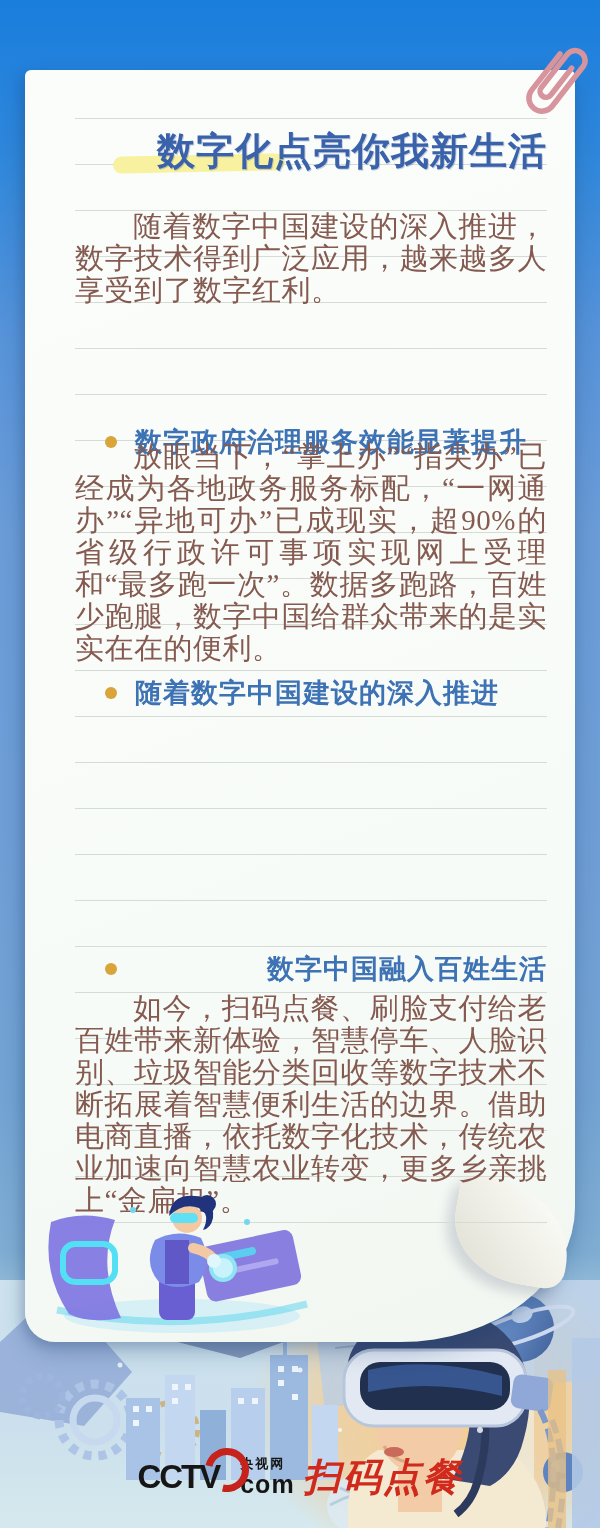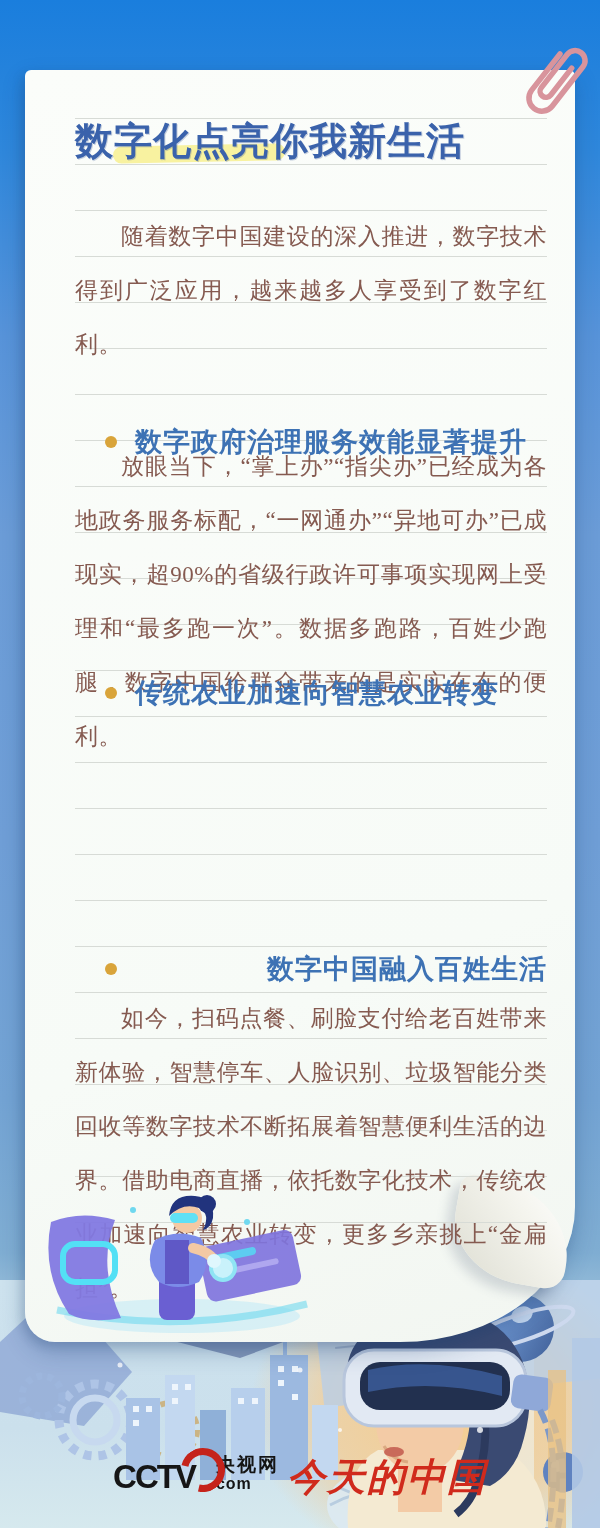--- a/index.html
+++ b/index.html
@@ -31,33 +31,33 @@
   }
 
   
   .ruling{
     position:absolute;left:50px;top:48px;width:472px;height:1106px;
     background-image:repeating-linear-gradient(180deg,
       #d7dbd6 0px,#d7dbd6 1px,transparent 1px,transparent 46px);
   }
   .row{position:absolute;left:0;width:100%;margin:0;}
 
-  .title-row{top:0;height:46px;text-align:left;font-family:Liberation Serif, serif;}
+  .title-row{top:10px;height:46px;text-align:right;font-family:Liberation Serif, serif;}
   .title-hl{
     position:absolute;left:38px;top:27px;width:172px;height:17px;
     background:#f8f2a0;border-radius:9px;transform:rotate(-1.2deg);
   }
   .title-text{
     position:relative;display:inline-block;line-height:46px;
     font-size:38px;font-weight:bold;color:#3a62ab;letter-spacing:1px;
     text-shadow:1px 1px 0 rgba(38,70,140,.25);
   }
 
   .body-par{
-    font-size:23px;line-height:54px;color:#855a50;
+    font-size:29px;line-height:32px;color:#855a50;
     text-align:justify;text-indent:2em;letter-spacing:.5px;
   }
   .intro{top:92px;}
   .sec1-body{top:322px;}
   .sec2-body{top:598px;}
   .sec3-body{top:874px;}
 
   .sec-head{
     height:46px;line-height:46px;padding-left:60px;box-sizing:border-box;
     font-size:27px;font-weight:bold;color:#3d72b4;letter-spacing:1px;
@@ -82,22 +82,22 @@
     display:flex;justify-content:center;align-items:center;gap:8px;
   }
   .cctv{display:flex;align-items:center;font-family:"Liberation Sans",sans-serif;}
   .cctv-word{font-size:33px;font-weight:900;letter-spacing:-2px;color:#161616;}
   .cctv-arc{
     width:30px;height:30px;border:7px solid #c5231b;border-radius:50%;
     border-left-color:transparent;transform:rotate(-32deg);
     margin-left:-14px;margin-top:-14px;
   }
   .cctv-stack{display:flex;flex-direction:column;margin-left:-9px;color:#141414;}
-  .cctv-cn{font-size:19px;font-weight:bold;letter-spacing:2px;line-height:14px;}
-  .cctv-com{font-size:16px;font-weight:bold;line-height:24px;letter-spacing:1px;}
+  .cctv-cn{font-size:13px;font-weight:bold;letter-spacing:2px;line-height:14px;font-family:Liberation Mono, monospace;}
+  .cctv-com{font-size:25px;font-weight:bold;line-height:24px;letter-spacing:1px;}
   .brand{
     font-family:"Liberation Serif",serif;font-size:38px;font-weight:bold;
     font-style:italic;color:#d02a1c;letter-spacing:2px;
   }
 </style>
 </head>
 <body>
 
 <div class="canvas">
 
@@ -230,21 +230,21 @@
       <p class="row body-par intro">随着数字中国建设的深入推进，数字技术得到广泛应用，越来越多人享受到了数字红利。</p>
 
       <div class="row sec-head sec1-head">
         <span class="bullet"></span>
         <span>数字政府治理服务效能显著提升</span>
       </div>
       <p class="row body-par sec1-body">放眼当下，“掌上办”“指尖办”已经成为各地政务服务标配，“一网通办”“异地可办”已成现实，超90%的省级行政许可事项实现网上受理和“最多跑一次”。数据多跑路，百姓少跑腿，数字中国给群众带来的是实实在在的便利。</p>
 
       <div class="row sec-head sec2-head">
         <span class="bullet"></span>
-        <span>传统农业加速向智慧农业转变</span>
+        <span>随着数字中国建设的深入推进</span>
       </div>
 
       <div class="row sec-head sec3-head">
         <span class="bullet"></span>
         <span>数字中国融入百姓生活</span>
       </div>
       <p class="row body-par sec3-body">如今，扫码点餐、刷脸支付给老百姓带来新体验，智慧停车、人脸识别、垃圾智能分类回收等数字技术不断拓展着智慧便利生活的边界。借助电商直播，依托数字化技术，传统农业加速向智慧农业转变，更多乡亲挑上“金扁担”。</p>
     </div>
 
     <svg class="vr-small" width="290" height="158" viewBox="0 0 290 158">
@@ -278,16 +278,16 @@
 
   <div class="logos">
     <div class="cctv">
       <span class="cctv-word">CCTV</span>
       <span class="cctv-arc"></span>
       <span class="cctv-stack">
         <span class="cctv-cn">央视网</span>
         <span class="cctv-com">com</span>
       </span>
     </div>
-    <span class="brand">今天的中国</span>
+    <span class="brand">扫码点餐</span>
   </div>
 
 </div>
 
 </body></html>

